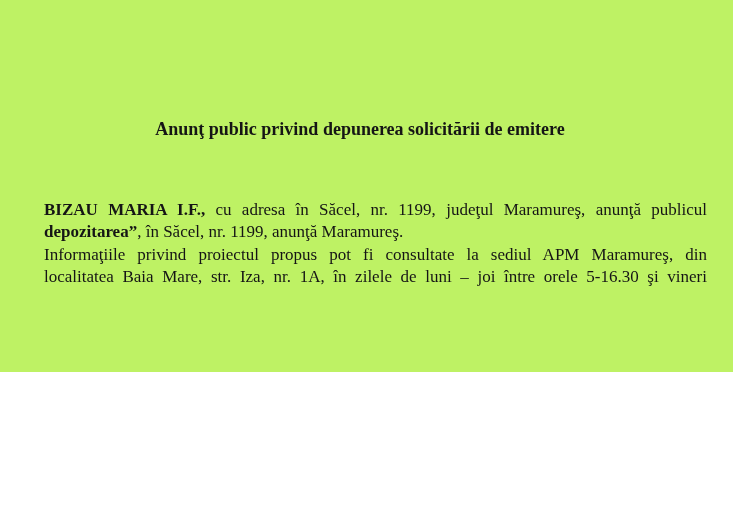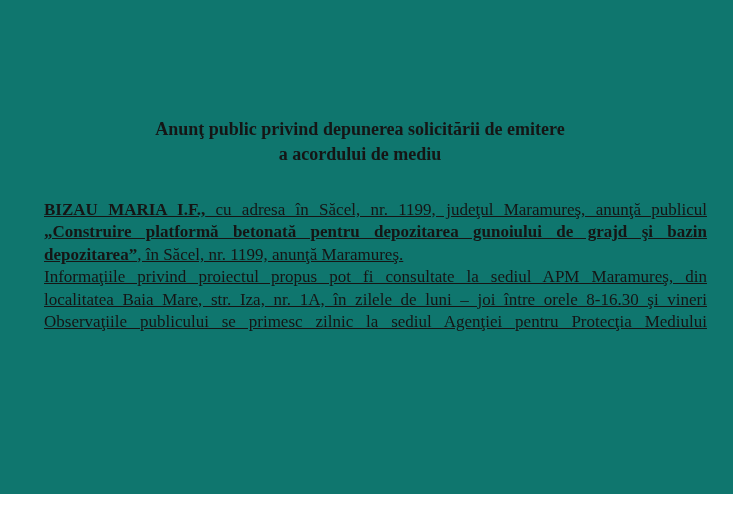--- a/index.html
+++ b/index.html
@@ -1,20 +1,20 @@
 <!DOCTYPE html>
 <html><head>
 <meta charset="utf-8">
 <style>
   html, body { margin: 0; padding: 0; }
   .page {
     position: relative;
     width: 733px;
-    height: 494px;
-    background: #0f766e;
+    height: 372px;
+    background: #bef264;
     font-family: "Liberation Serif", serif;
     color: #151515;
     overflow: hidden;
   }
   .title {
     position: absolute;
     top: 117px;
     left: 0;
     width: 720px;
     text-align: center;
@@ -27,40 +27,36 @@
     top: 199px;
     left: 44px;
     width: 663px;
     font-size: 17px;
     line-height: 22.4px;
   }
   .line {
     height: 22.4px;
     overflow: hidden;
     text-align: left;
-    text-decoration: underline;
   }
   .line.just {
     text-align: justify;
     text-align-last: justify;
   }
   .b { font-weight: bold; }
 </style>
 </head>
 <body>
 
 <div class="page">
 
   <div class="title">
     <div class="title-line">Anunţ public privind depunerea solicitării de emitere</div>
-    <div class="title-line">a acordului de mediu</div>
   </div>
 
   <div class="body-text">
     <div class="line just"><span class="b">BIZAU MARIA I.F.,</span><span> cu adresa în Săcel, nr. 1199, judeţul Maramureş, anunţă publicul</span></div>
-    <div class="line just"><span class="b">„Construire platformă betonată pentru depozitarea gunoiului de grajd şi bazin</span></div>
     <div class="line"><span class="b">depozitarea”</span><span>, în Săcel, nr. 1199, anunţă Maramureş.</span></div>
     <div class="line just"><span>Informaţiile privind proiectul propus pot fi consultate la sediul APM Maramureş, din</span></div>
-    <div class="line just"><span>localitatea Baia Mare, str. Iza, nr. 1A, în zilele de luni – joi între orele 8-16.30 şi vineri</span></div>
-    <div class="line just"><span>Observaţiile publicului se primesc zilnic la sediul Agenţiei pentru Protecţia Mediului</span></div>
+    <div class="line just"><span>localitatea Baia Mare, str. Iza, nr. 1A, în zilele de luni – joi între orele 5-16.30 şi vineri</span></div>
   </div>
 
 </div>
 
 </body></html>

